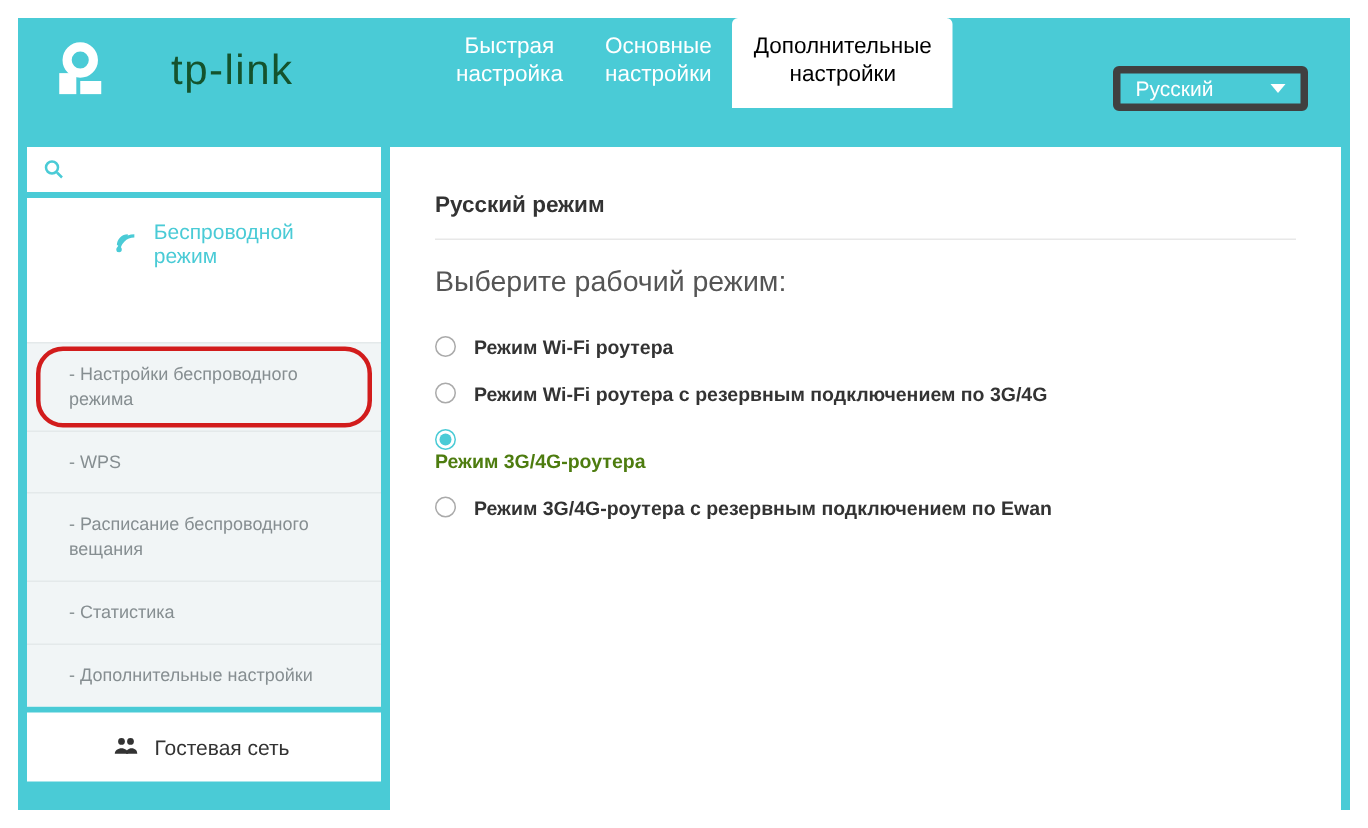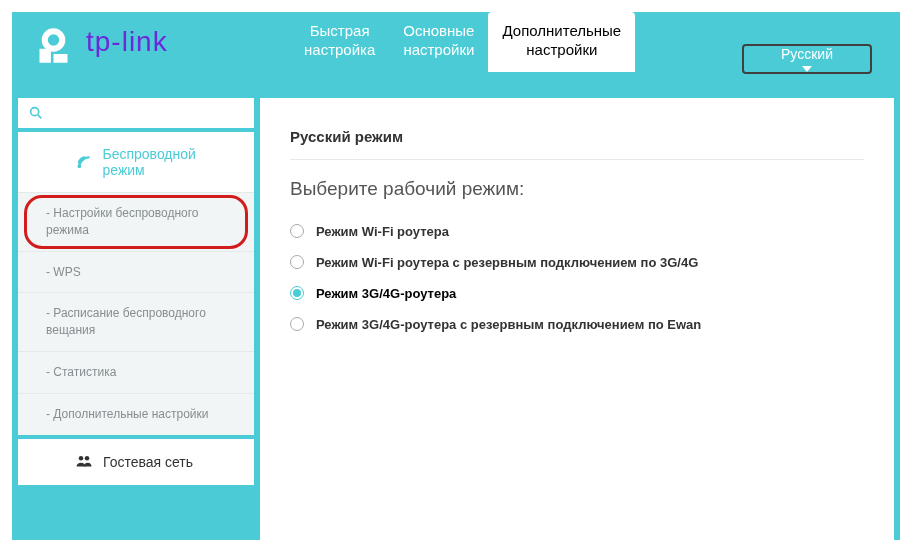--- a/index.html
+++ b/index.html
@@ -1,54 +1,54 @@
 <!DOCTYPE html>
 <html><head>
 <meta charset="utf-8">
 <style>
 * { margin: 0; padding: 0; box-sizing: border-box; font-family: Arial, sans-serif; }
 body { background: #fff; width: 912px; height: 552px; overflow: hidden; }
 
 .container { border: 12px solid #fff; width: 912px; height: 552px; background: #4acbd6; }
 
 .header { height: 82px; background: #4acbd6; display: flex; align-items: flex-end; padding: 0; position: relative; }
-.logo { position: absolute; left: 24px; top: 14px; display: flex; color: #6d28d9; font-size: 28px; font-weight: 300; letter-spacing: 1px; }
+.logo { position: absolute; left: 24px; top: 14px; display: flex; align-items: center; color: #14532d; font-size: 28px; font-weight: 300; letter-spacing: 1px; gap: 28px; }
 .logo-icon { width: 42px; height: 42px; margin-right: 8px; }
 
 .tabs { margin-left: 278px; display: flex; align-items: flex-start; height: 100%; }
 .tab { padding: 10px 14px 12px; color: #fff; font-size: 15px; text-align: center; cursor: pointer; line-height: 1.25; }
 .tab.active { background: #fff; color: #000000; border-radius: 4px 4px 0 0; }
 
-.lang-select { position: absolute; right: 28px; top: 32px; width: 130px; height: 30px; border: 2px solid #404040; border-radius: 4px; background: #4acbd6; color: #fff; display: flex; align-items: center; justify-content: space-between; padding: 0 10px; font-size: 14px; cursor: pointer; flex-direction: column; }
+.lang-select { position: absolute; right: 28px; top: 32px; width: 130px; height: 30px; border: 5px solid #404040; border-radius: 4px; background: #4acbd6; color: #fff; display: flex; align-items: center; justify-content: space-between; padding: 0 10px; font-size: 14px; cursor: pointer; }
 .lang-select .chev { width: 0; height: 0; border-left: 5px solid transparent; border-right: 5px solid transparent; border-top: 6px solid #fff; }
 
 .body { display: flex; background: #4acbd6; height: calc(100% - 82px); padding: 0 0 0 0; }
 
 .sidebar { width: 236px; padding: 0 0 0 0; margin-left: 6px; margin-top: 4px; }
 .search-box { background: #fff; height: 34px; display: flex; align-items: center; padding: 0 10px; border-bottom: 4px solid #4acbd6; }
 .search-box svg { width: 16px; height: 16px; margin-right: 8px; }
 .search-box input { border: none; outline: none; font-size: 13px; color: #999; flex: 1; }
 
 .menu-section { background: #fff; margin-bottom: 4px; }
 .menu-header { display: flex; align-items: center; padding: 14px 16px; font-size: 14px; color: #4acbd6; font-weight: 500; margin-left: 41px; }
 .menu-header svg { width: 18px; height: 18px; margin-right: 10px; }
 .menu-header.dark { color: #333; }
 .menu-header.dark svg { fill: #333; }
 
 .submenu { background: #f1f5f6; }
 .submenu-item { padding: 12px 14px 12px 28px; font-size: 12px; color: #868e91; cursor: pointer; border-top: 1px solid #e4e9ea; line-height: 1.4; }
-.submenu-item.highlighted { position: relative; }
+.submenu-item.highlighted { position: relative; margin-top: 36px; }
 .submenu-item.highlighted::before { content: ''; position: absolute; inset: 2px 6px; border: 3px solid #d21c1c; border-radius: 18px; pointer-events: none; }
 
 .content { flex: 1; background: #fff; margin: 4px 6px 0 6px; padding: 30px 30px; }
 .content h2 { font-size: 15px; font-weight: 600; color: #333; padding-bottom: 14px; border-bottom: 1px solid #e8e8e8; margin-bottom: 18px; }
 .content .prompt { font-size: 19px; color: #555; margin-bottom: 16px; }
 .radio-group { }
 .radio-item { display: flex; padding: 8px 0; font-size: 13px; color: #333; cursor: pointer; font-weight: bold; }
-.radio-item.selected { color: #000000; }
+.radio-item.selected { color: #4d7c0f; flex-direction: column; }
 .radio-circle { width: 14px; height: 14px; border: 1px solid #aaa; border-radius: 50%; margin-right: 12px; position: relative; flex-shrink: 0; }
 .radio-item.selected .radio-circle { border-color: #4acbd6; }
 .radio-item.selected .radio-circle::after { content: ''; position: absolute; width: 8px; height: 8px; background: #4acbd6; border-radius: 50%; top: 50%; left: 50%; transform: translate(-50%, -50%); }
 </style>
 </head>
 <body>
 
 <div class="container">
   <div class="header">
     <div class="logo">

